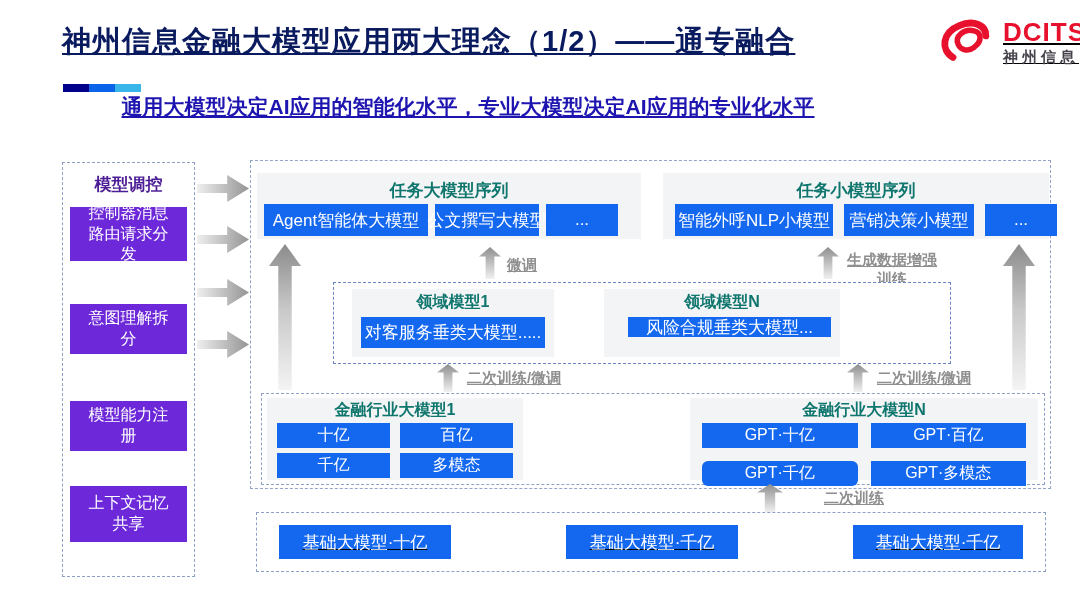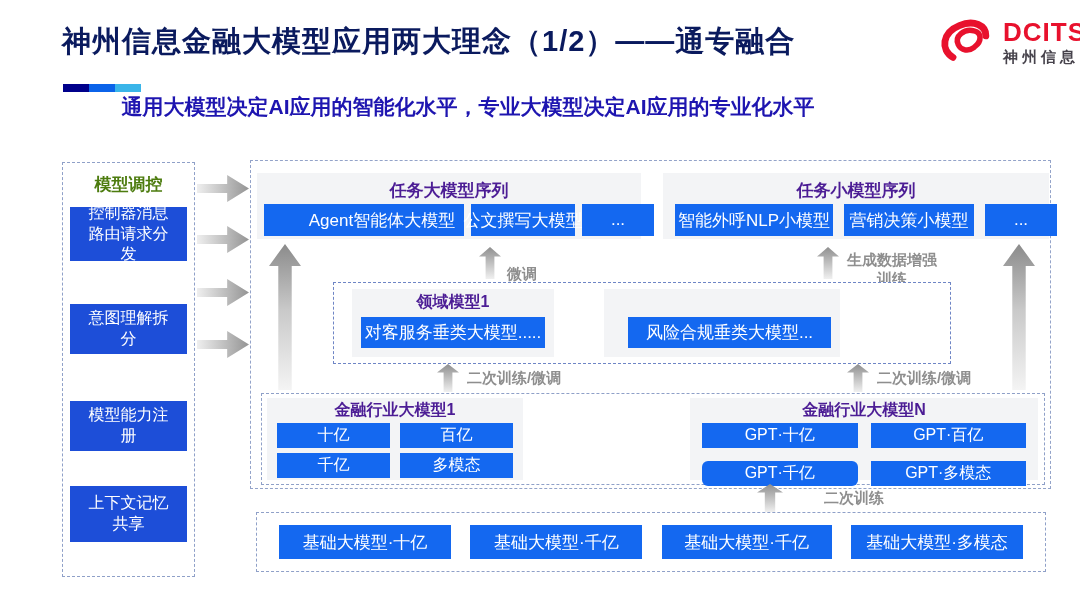--- a/index.html
+++ b/index.html
@@ -1,47 +1,47 @@
 <!DOCTYPE html>
 <html><head>
 <meta charset="utf-8">
 <style>
   html,body{margin:0;padding:0;}
   body{width:1080px;height:608px;background:#fff;font-family:"Liberation Sans","DejaVu Sans",sans-serif;overflow:hidden;}
   .slide{position:relative;width:1080px;height:608px;background:#ffffff;}
-  .abs{position:absolute;}
+  .abs{position:absolute;text-decoration:underline;}
 
   
   .page-title{left:62px;top:22px;font-size:29px;font-weight:bold;color:#0a1a5e;letter-spacing:1px;white-space:nowrap;}
   .accent-bar{left:63px;top:84px;display:flex;height:8px;}
   .accent-bar span{display:block;width:26px;height:8px;}
   .seg1{background:#00008b;}.seg2{background:#0b63e9;}.seg3{background:#3ab5e9;}
   .logo{left:933px;top:16px;display:flex;align-items:center;gap:8px;}
   .logo-text{display:flex;flex-direction:column;line-height:1.05;}
   .brand{color:#e8112d;font-size:26px;font-weight:800;letter-spacing:1px;}
   .brand-cn{color:#47434c;font-size:15px;font-weight:bold;letter-spacing:4px;margin-top:3px;}
   .subtitle{left:0;top:93px;width:936px;text-align:center;font-size:21px;font-weight:bold;color:#1e15b0;}
 
   
   .sidebar{left:62px;top:162px;width:131px;height:413px;border:1px dashed #8fa0c8;background:#fff;}
-  .panel-title{position:absolute;left:0;top:10px;width:100%;text-align:center;font-size:17px;font-weight:bold;color:#4d7c0f;}
-  .side-btn{position:absolute;left:7px;right:7px;background:#1d4ed8;color:#fff;font-size:16px;display:flex;align-items:center;justify-content:center;text-align:center;line-height:1.3;padding:18px;box-sizing:border-box;}
+  .panel-title{position:absolute;left:0;top:10px;width:100%;text-align:center;font-size:17px;font-weight:bold;color:#4c1d95;}
+  .side-btn{position:absolute;left:7px;right:7px;background:#6d28d9;color:#fff;font-size:16px;display:flex;align-items:center;justify-content:center;text-align:center;line-height:1.3;padding:18px;box-sizing:border-box;}
 
   
   .arrow-right{width:52px;height:27px;background:linear-gradient(90deg,#efefef,#949494);
     clip-path:polygon(0 33%,58% 33%,58% 0,100% 50%,58% 100%,58% 67%,0 67%);}
   .arrow-up-tall{width:32px;height:146px;background:linear-gradient(180deg,#8b8b8b,#c9c9c9 45%,#f4f4f4);
     clip-path:polygon(50% 0,100% 15%,71% 15%,71% 100%,29% 100%,29% 15%,0 15%);}
   .arrow-up-sm{width:22px;height:32px;background:linear-gradient(180deg,#8f8f8f,#f0f0f0);
     clip-path:polygon(50% 0,100% 30%,70% 30%,70% 100%,30% 100%,30% 30%,0 30%);}
 
   
   .main-box{left:250px;top:160px;width:799px;height:327px;border:1px dashed #93a3c9;background:#fff;}
   .panel{background:#f3f4f6;position:absolute;}
-  .gtitle{position:absolute;left:0;width:100%;text-align:center;font-weight:bold;color:#4c1d95;}
+  .gtitle{position:absolute;left:0;width:100%;text-align:center;font-weight:bold;color:#0f766e;}
   .chip{background:#1468f0;color:#fff;display:flex;align-items:center;justify-content:center;text-align:center;font-size:17px;white-space:nowrap;}
   .chip-row{position:absolute;display:flex;}
   .lbl{color:#8e8e8e;font-weight:bold;font-size:15px;line-height:1.25;}
   .dash-box{position:absolute;border:1px dashed #6e85c5;background:#fff;}
   .grid2{position:absolute;display:grid;grid-template-columns:1fr 1fr;}
   .base-box{left:256px;top:512px;width:790px;height:60px;border:1px dashed #8fa0c8;background:#fff;display:flex;align-items:center;justify-content:space-between;padding:0 22px;box-sizing:border-box;}
 </style>
 </head>
 <body>
 
@@ -80,51 +80,52 @@
   <div class="abs arrow-right" style="left:197px;top:175px;"></div>
   <div class="abs arrow-right" style="left:197px;top:226px;"></div>
   <div class="abs arrow-right" style="left:197px;top:279px;"></div>
   <div class="abs arrow-right" style="left:197px;top:331px;"></div>
 
   <div class="abs main-box">
 
     <div class="panel" style="left:6px;top:12px;width:384px;height:66px;">
       <div class="gtitle" style="top:6px;font-size:17px;">任务大模型序列</div>
       <div class="chip-row" style="left:7px;top:31px;height:32px;gap:7px;">
-        <div class="chip" style="width:164px;padding-left:36px;">Agent智能体大模型</div>
+        <div class="chip" style="width:164px;">Agent智能体大模型</div>
         <div class="chip" style="width:104px;">公文撰写大模型</div>
         <div class="chip" style="width:72px;">...</div>
       </div>
     </div>
 
     <div class="panel" style="left:412px;top:12px;width:386px;height:66px;">
       <div class="gtitle" style="top:6px;font-size:17px;">任务小模型序列</div>
       <div class="chip-row" style="left:12px;top:31px;height:32px;gap:11px;">
         <div class="chip" style="width:158px;">智能外呼NLP小模型</div>
         <div class="chip" style="width:130px;">营销决策小模型</div>
         <div class="chip" style="width:72px;">...</div>
       </div>
     </div>
 
     <div class="abs arrow-up-tall" style="left:18px;top:83px;"></div>
     <div class="abs arrow-up-tall" style="left:752px;top:83px;"></div>
 
     <div class="abs arrow-up-sm" style="left:228px;top:86px;"></div>
-    <div class="abs lbl" style="left:256px;top:104px;">微调</div>
+    <div class="abs lbl" style="left:256px;top:95px;">微调</div>
 
     <div class="abs arrow-up-sm" style="left:566px;top:86px;"></div>
     <div class="abs lbl" style="left:594px;top:90px;width:94px;text-align:center;">生成数据增强训练</div>
 
     <div class="dash-box" style="left:82px;top:121px;width:616px;height:80px;">
       <div class="panel" style="left:18px;top:6px;width:202px;height:68px;">
         <div class="gtitle" style="top:3px;font-size:16px;">领域模型1</div>
         <div class="chip" style="position:absolute;left:9px;right:9px;top:28px;height:31px;">对客服务垂类大模型.....</div>
       </div>
       <div class="panel" style="left:270px;top:6px;width:236px;height:68px;">
-        <div class="chip" style="position:absolute;left:24px;right:9px;top:28px;height:31px;">风险合规垂类大模型...</div>
+        <div class="gtitle" style="top:3px;font-size:16px;">领域模型N</div>
+        <div class="chip" style="position:absolute;left:24px;right:9px;top:28px;height:20px;">风险合规垂类大模型...</div>
       </div>
     </div>
 
     <div class="abs arrow-up-sm" style="left:186px;top:203px;height:28px;"></div>
     <div class="abs lbl" style="left:216px;top:208px;">二次训练/微调</div>
     <div class="abs arrow-up-sm" style="left:596px;top:203px;height:28px;"></div>
     <div class="abs lbl" style="left:626px;top:208px;">二次训练/微调</div>
 
     <div class="dash-box" style="left:10px;top:232px;width:782px;height:90px;border-color:#8fa0c8;">
       <div class="panel" style="left:5px;top:4px;width:256px;height:82px;">
@@ -148,16 +149,15 @@
     </div>
   </div>
 
   <div class="abs arrow-up-sm" style="left:757px;top:484px;width:26px;height:28px;"></div>
   <div class="abs lbl" style="left:824px;top:489px;">二次训练</div>
 
   <div class="abs base-box">
     <div class="chip" style="width:172px;height:34px;">基础大模型·十亿</div>
     <div class="chip" style="width:172px;height:34px;">基础大模型·千亿</div>
     <div class="chip" style="width:170px;height:34px;">基础大模型·千亿</div>
-    <div class="chip" style="width:172px;height:34px;">基础大模型·多模态</div>
   </div>
 
 </div>
 
 </body></html>

